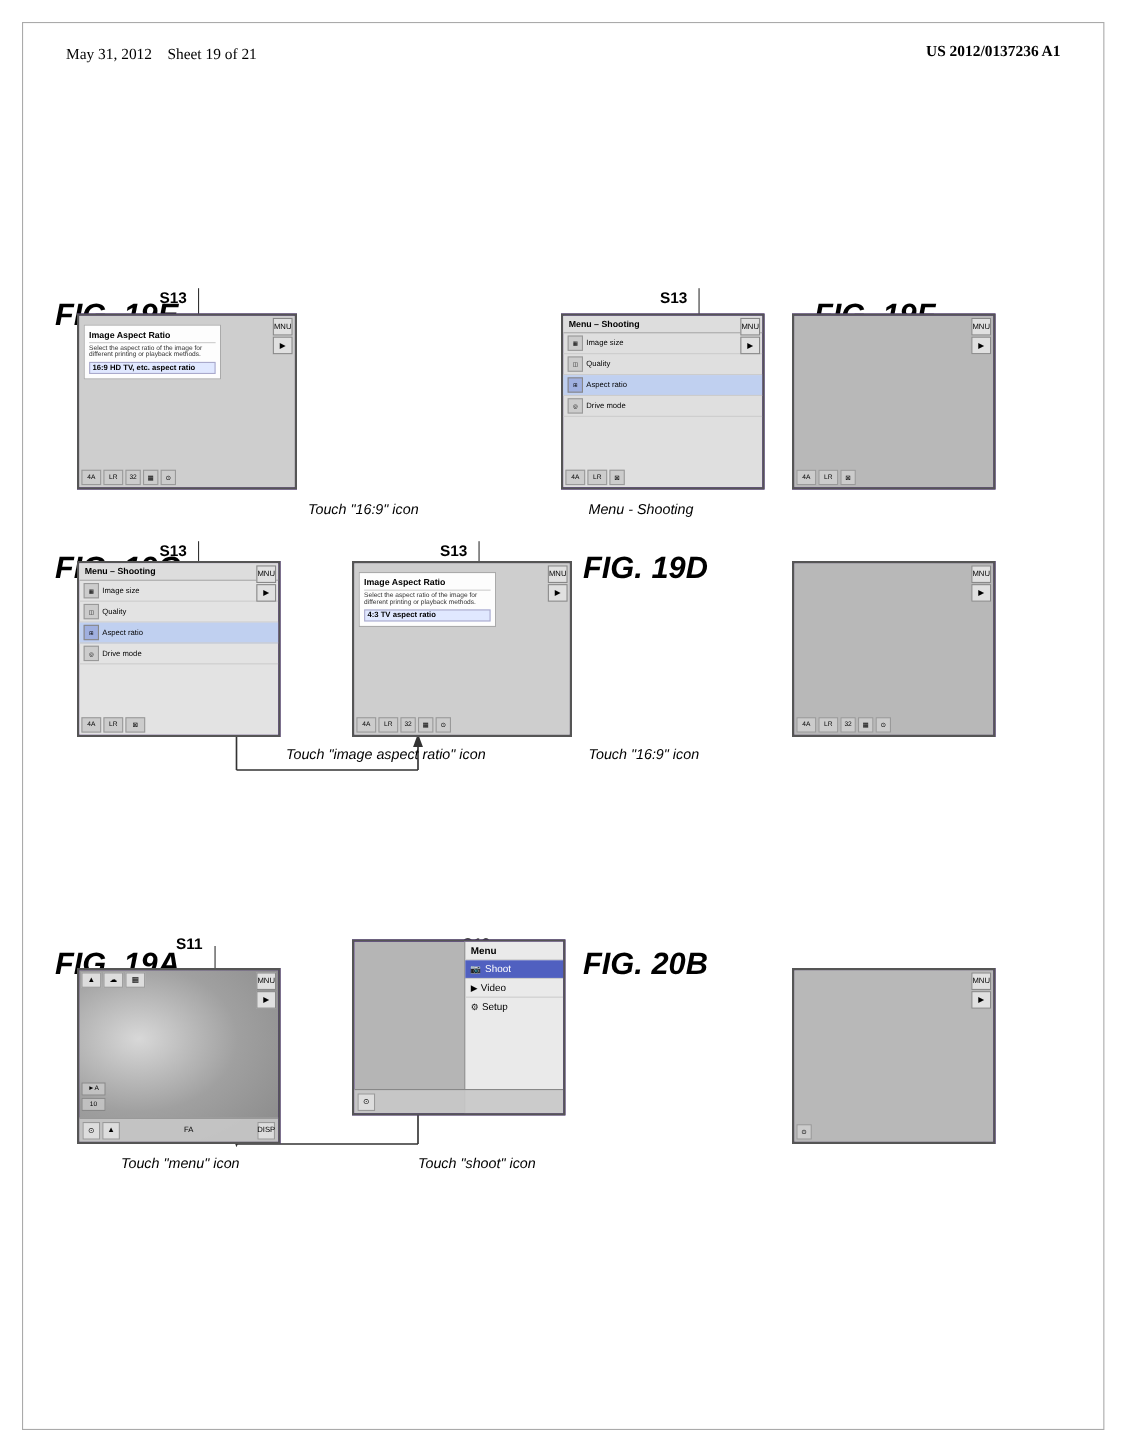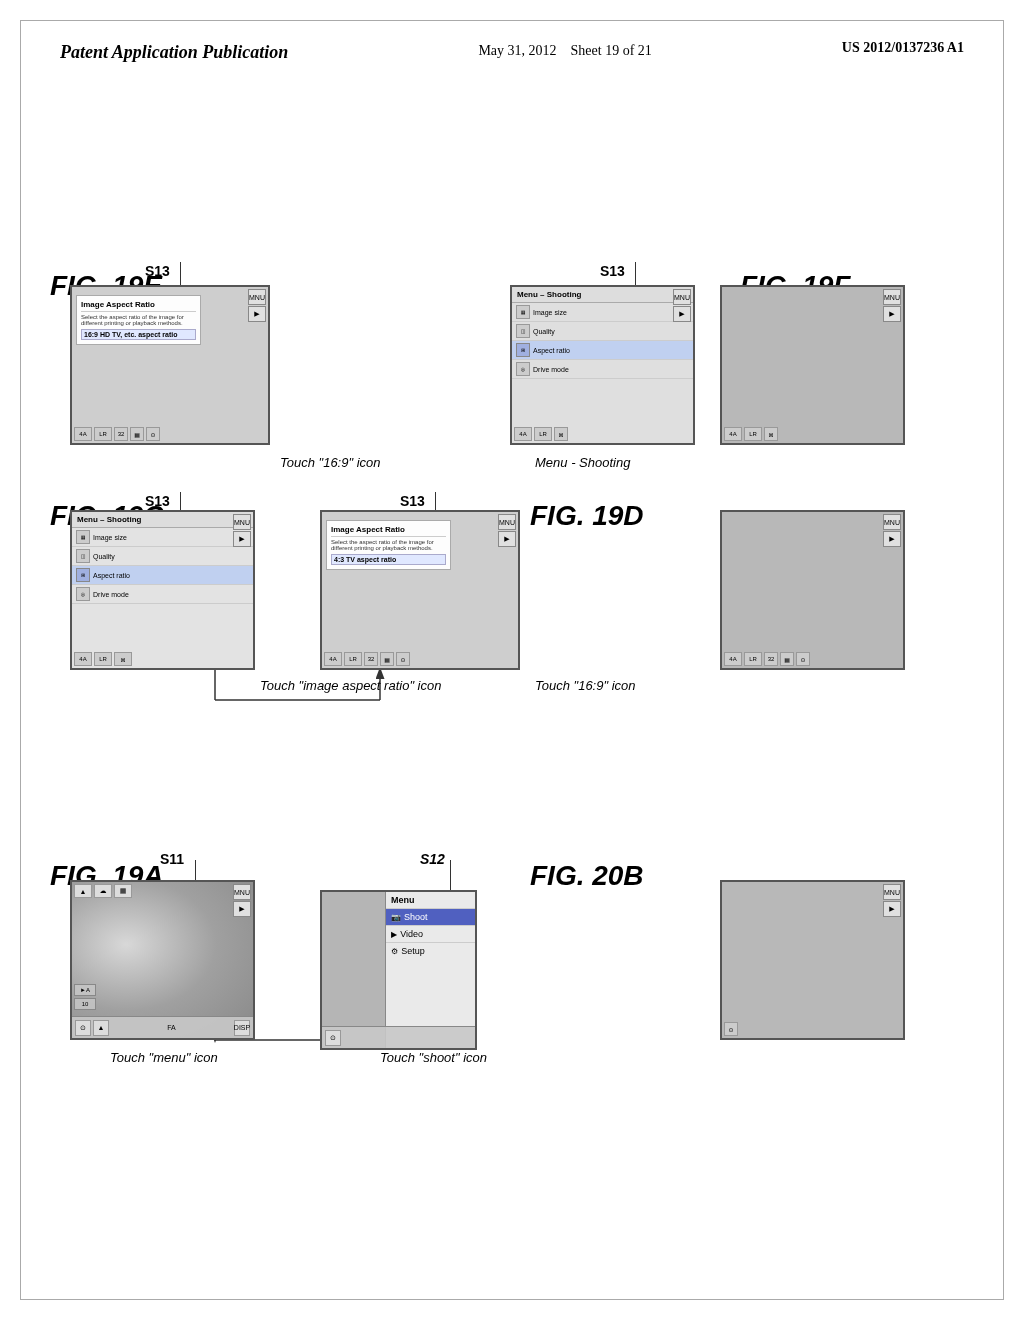--- a/index.html
+++ b/index.html
@@ -136,21 +136,20 @@
       left: 0;
       width: 100%;
       height: 100%;
       pointer-events: none;
     }
   </style>
 </head>
 <body>
 
 <div class="header">
-  <div class="header-left">Patent Application Publication</div>
   <div class="header-center">
     <span>May 31, 2012</span>&nbsp;&nbsp;&nbsp;
     <span>Sheet 19 of 21</span>
   </div>
   <div class="header-right">US 2012/0137236 A1</div>
 </div>
 
 <div class="content">
 
   <svg class="connectors" viewBox="0 0 944 1150" xmlns="http://www.w3.org/2000/svg">
@@ -213,21 +212,21 @@
   <div style="position:absolute; top:730px; left:490px;">
     <div class="fig-label-large">FIG. 20B</div>
   </div>
 
   <div style="position:absolute; top:720px; left:380px;font-style:italic;">
     <span class="step-label">S12</span>
   </div>
 
   <div style="position:absolute; top:730px; left:410px; width:1px; height:30px; background:#333;"></div>
 
-  <div style="position:absolute; top:760px; left:280px; width:157px; height:160px;" class="camera-screen">
+  <div style="position:absolute; top:724px; left:280px; width:194px; height:160px;" class="camera-screen">
     <div style="position:absolute;top:0;left:0;right:0;bottom:0;background:#b5b5b5;"></div>
 
     <div style="position:absolute;right:0;top:0;bottom:0;width:90px;background:rgba(235,235,235,0.97);border-left:1px solid #888;">
       <div style="padding:3px 5px;border-bottom:1px solid #ccc;font-size:9px;font-family:Arial;font-weight:bold;">Menu</div>
 
       <div style="padding:3px 5px;border-bottom:1px solid #ccc;font-size:9px;font-family:Arial;background:#5060c0;color:white;display:flex;align-items:center;gap:3px;">
         <span style="font-size:8px;">📷</span>
         <span>Shoot</span>
       </div>
 

